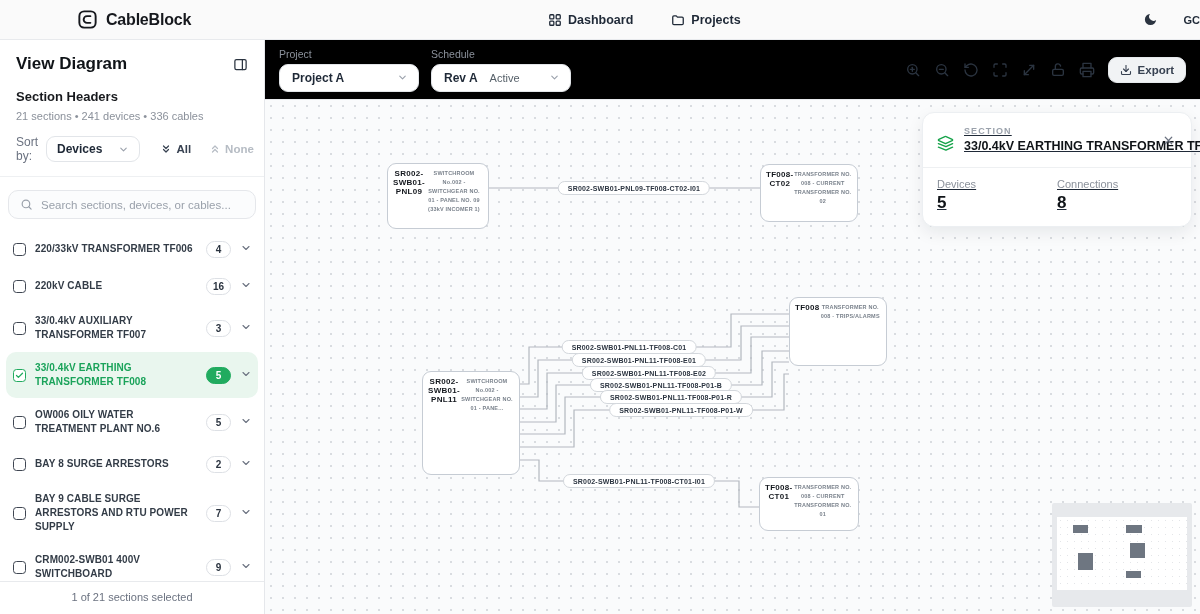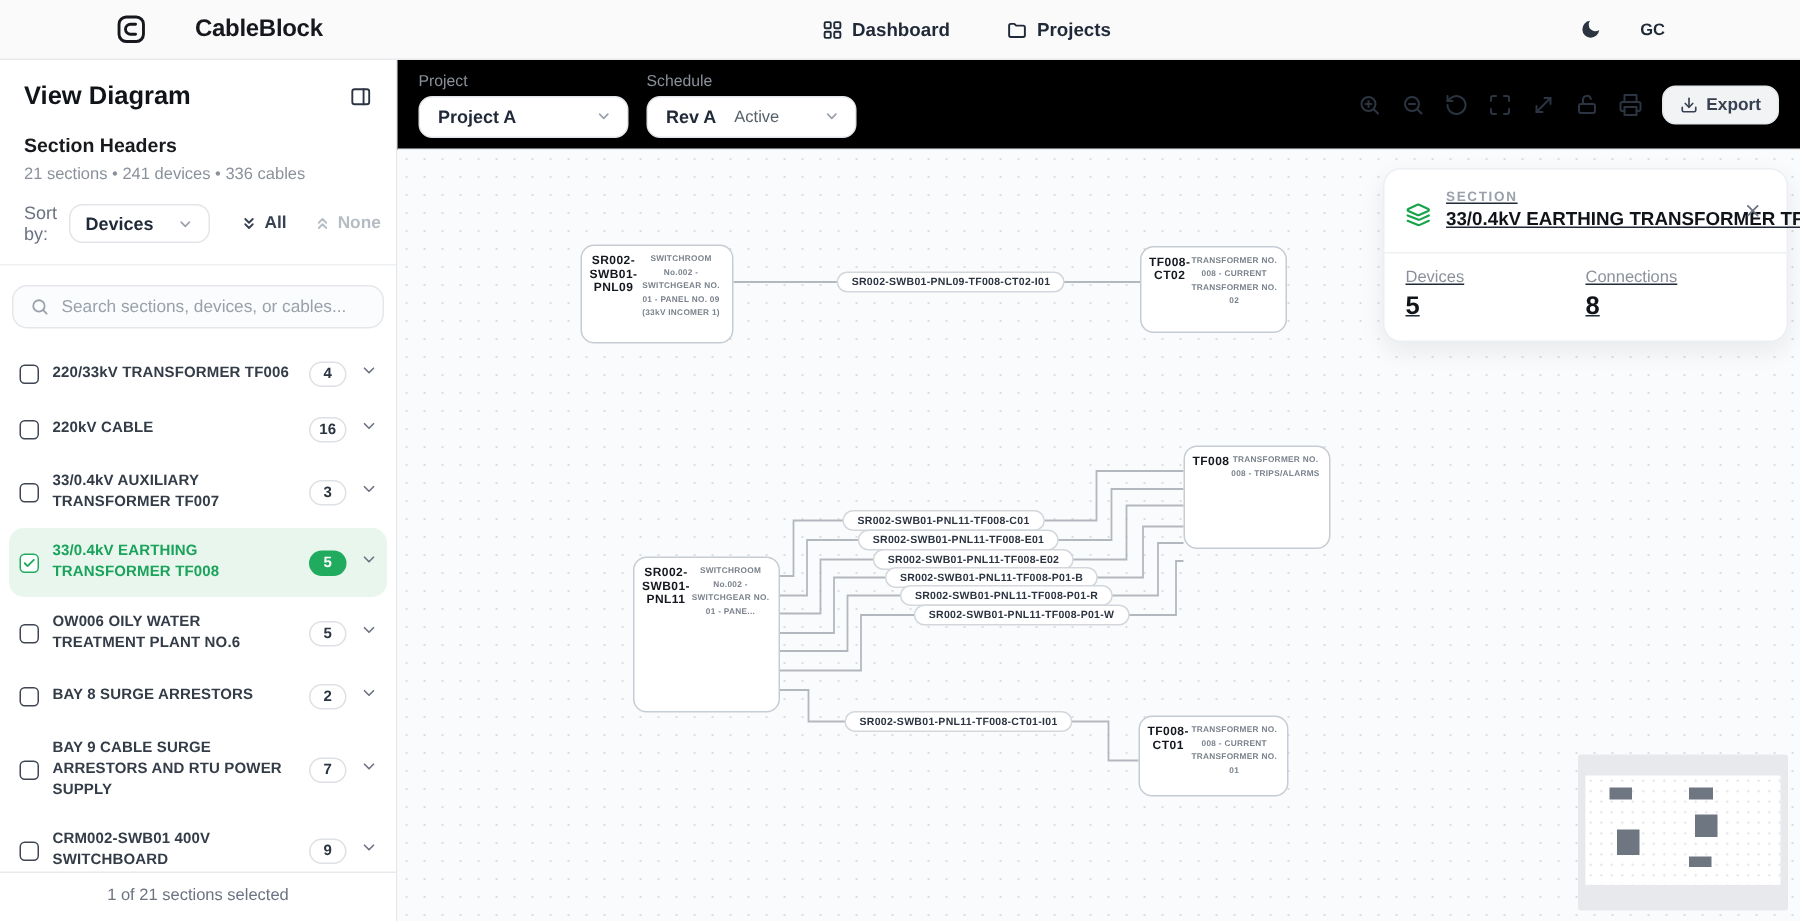--- a/index.html
+++ b/index.html
@@ -3,24 +3,24 @@
 <meta charset="utf-8">
 <style>
   * { margin:0; padding:0; box-sizing:border-box; }
   html,body { width:1200px; height:614px; overflow:hidden; }
   body { font-family:"Liberation Sans", sans-serif; background:#fff; color:#1f2937; }
   .app { width:1200px; height:614px; display:flex; flex-direction:column; }
 
   
   .header { height:40px; background:#fafafa; border-bottom:1px solid #e8eaed; display:flex; align-items:center; position:relative; flex:0 0 40px; }
   .brand { display:flex; align-items:center; gap:7px; margin-left:76px; }
-  .brand-name { font-size:16px; font-weight:800; color:#16181d; letter-spacing:-0.2px;margin-left:24px; }
+  .brand-name { font-size:16px; font-weight:800; color:#16181d; letter-spacing:-0.2px; }
   .nav { position:absolute; left:548px; display:flex; align-items:center; gap:38px; }
   .nav-item { display:flex; align-items:center; gap:6px; font-size:12.5px; font-weight:600; color:#1f2937; cursor:pointer; }
-  .header-right { margin-left:auto; display:flex; align-items:center; gap:26px; padding-right:90px; }
+  .header-right { margin-left:auto; display:flex; align-items:center; gap:26px; }
   .icon-btn { background:none; border:none; color:#2b3440; display:flex; align-items:center; cursor:pointer; padding:0; }
   .avatar { font-size:11px; font-weight:700; color:#1f2937; }
 
   
   .shell { flex:1; display:flex; min-height:0; }
 
   
   .sidebar { width:265px; flex:0 0 265px; background:#fff; border-right:1px solid #e5e7eb; display:flex; flex-direction:column; min-height:0; }
   .sb-head { padding:14px 16px 13px; border-bottom:1px solid #eef0f2; }
   .sb-title-row { display:flex; align-items:center; justify-content:space-between; }

